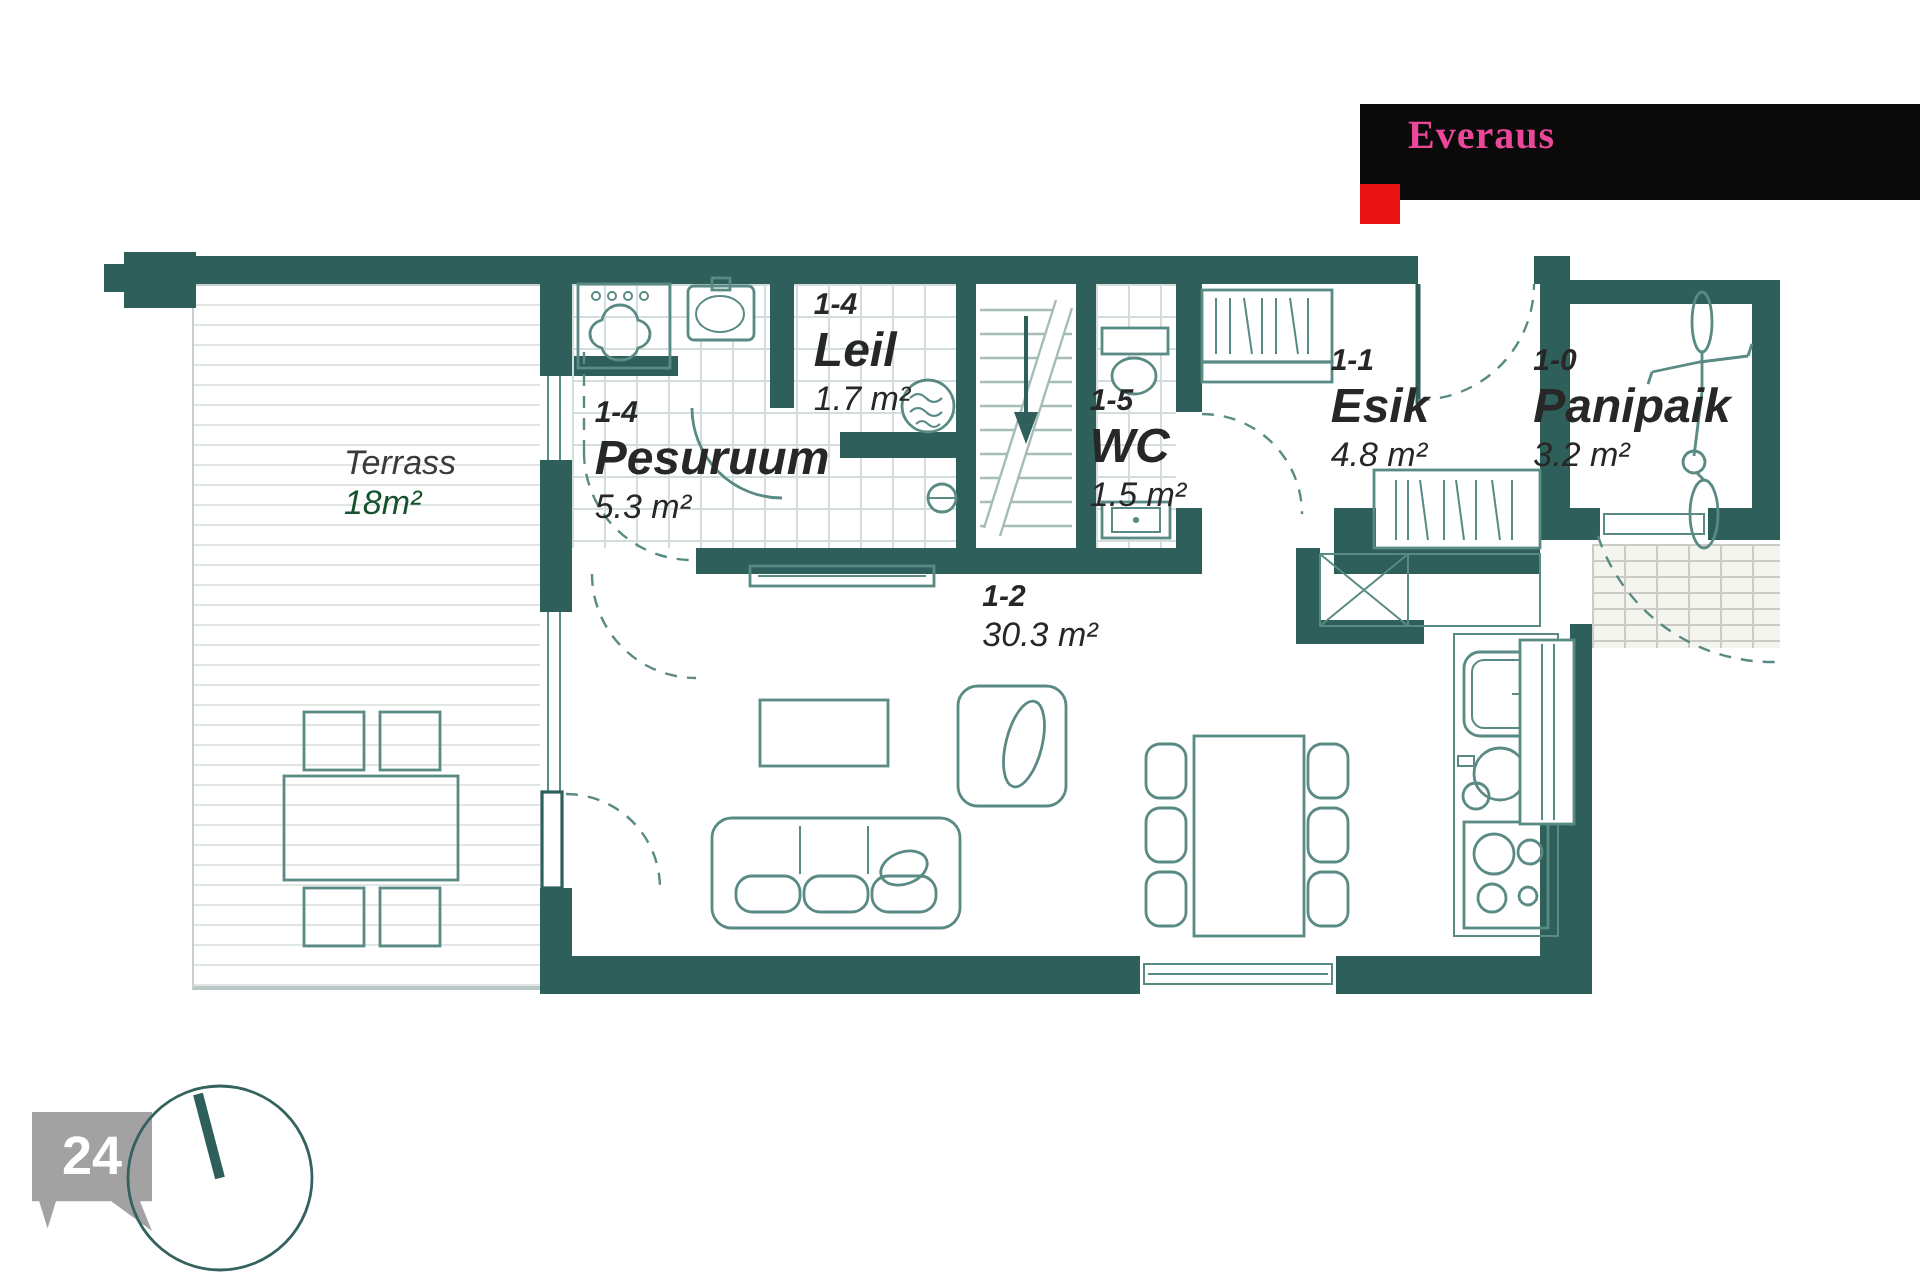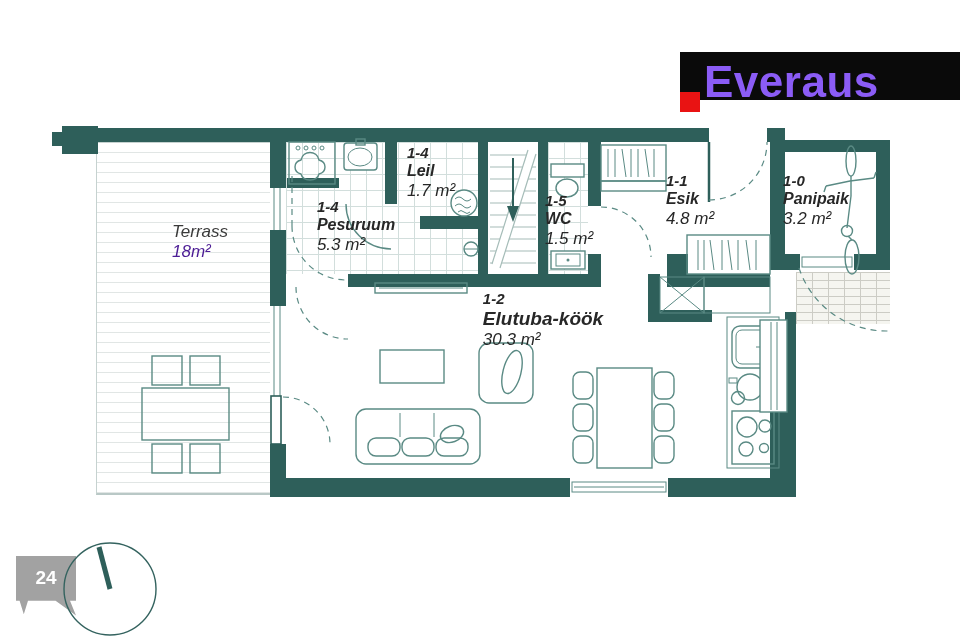--- a/index.html
+++ b/index.html
@@ -26,35 +26,35 @@
   .fur{stroke:var(--fline);fill:none;stroke-width:1.4px;}
   .furf{stroke:var(--fline);fill:#fff;stroke-width:1.4px;}
   .thin{stroke:var(--fline);fill:none;stroke-width:1px;}
   .dash{stroke:var(--fline);fill:none;stroke-width:1.2px;stroke-dasharray:6 5;}
   .stair{stroke:#a5bcb8;fill:none;stroke-width:1.2px;}
   .leaf{stroke:var(--wall);fill:#fff;stroke-width:1.6px;}
 
   .room-label{position:absolute;transform:translateX(-50%);text-align:left;
     color:#272727;line-height:1.18;white-space:nowrap;font-style:italic;}
   .room-label .code{font-size:15px;font-weight:600;}
-  .room-label .rname{font-size:16px;font-weight:700;}
+  .room-label .rname{font-size:24px;font-weight:700;}
   .room-label .rarea{font-size:17px;font-weight:400;}
   .room-label.big .rname{font-size:19px;}
   .room-label.soft .rname{font-size:17px;font-weight:500;color:#3a3a3a;}
-  .room-label.soft .rarea{font-weight:500;color:#4c1d95;}
+  .room-label.soft .rarea{font-weight:500;color:#14532d;}
 
   .logo{left:680px;top:52px;width:280px;height:48px;background:var(--logo-bg);}
-  .logo .brand{position:absolute;left:24px;top:5px;color:#8b5cf6;font-size:44px;
-    font-weight:700;letter-spacing:0.5px;}
+  .logo .brand{position:absolute;left:24px;top:5px;color:#ec4899;font-size:20px;
+    font-weight:700;letter-spacing:0.5px;font-family:Liberation Serif, serif;}
   .logo-accent{left:680px;top:92px;width:20px;height:20px;background:var(--logo-accent);}
 
   .badge{left:16px;top:556px;width:60px;height:62px;background:var(--badge-bg);
     clip-path:polygon(0 0,100% 0,100% 72%,90% 72%,100% 96%,66% 72%,20% 72%,13% 94%,6% 72%,0 72%);}
   .badge .num{width:100%;text-align:center;line-height:44px;color:#fff;
-    font-size:19px;font-weight:700;}
+    font-size:27px;font-weight:700;}
 </style>
 </head>
 <body>
 
 <div class="abs terrace-floor"></div>
 <div class="abs tile-floor tiles-bath"></div>
 <div class="abs tile-floor tiles-wc"></div>
 <div class="abs brick-floor"></div>
 
 <svg class="plan" width="960" height="640" viewBox="0 0 960 640">
@@ -275,23 +275,22 @@
 <div class="room-label" style="left:690px;top:172px;">
   <div class="code">1-1</div>
   <div class="rname">Esik</div>
   <div class="rarea">4.8 m²</div>
 </div>
 <div class="room-label" style="left:816px;top:172px;">
   <div class="code">1-0</div>
   <div class="rname">Panipaik</div>
   <div class="rarea">3.2 m²</div>
 </div>
-<div class="room-label big" style="left:520px;top:290px;margin-left:23px;">
+<div class="room-label big" style="left:520px;top:290px;">
   <div class="code">1-2</div>
-  <div class="rname">Elutuba-köök</div>
   <div class="rarea">30.3 m²</div>
 </div>
 
 <div class="abs logo">
   <span class="brand">Everaus</span>
 </div>
 <div class="abs logo-accent"></div>
 
 <div class="abs badge">
   <div class="num">24</div>

